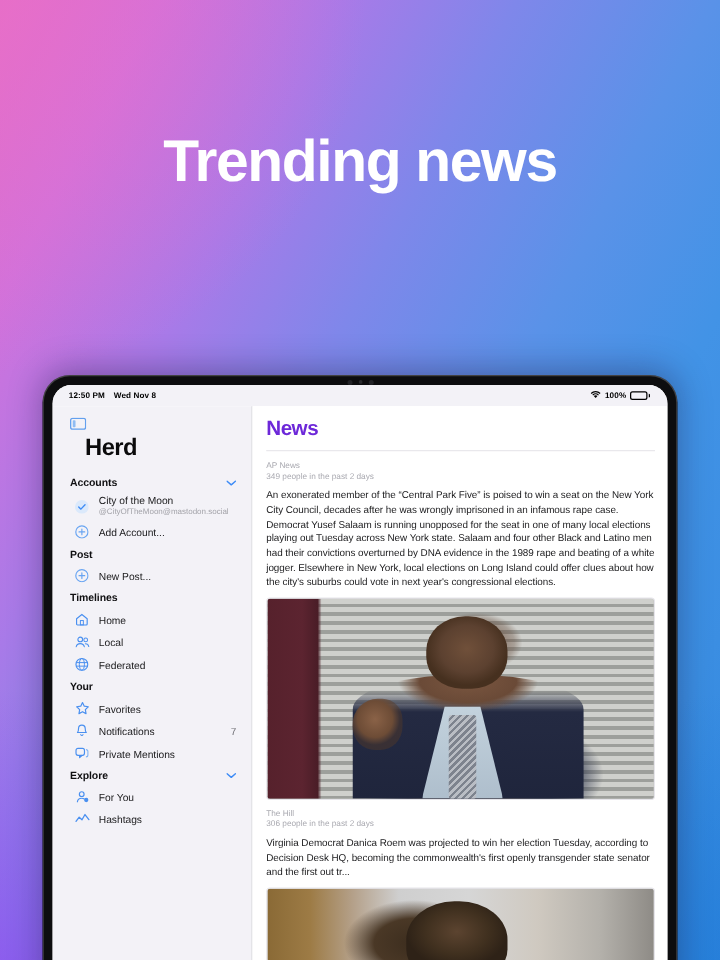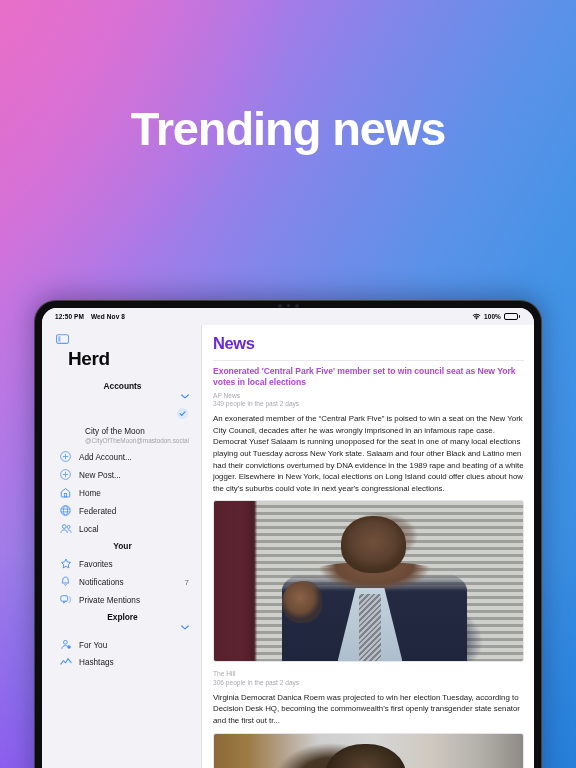--- a/index.html
+++ b/index.html
@@ -144,36 +144,35 @@
     letter-spacing: -0.4px;
     padding: 2px 0 7px 26px;
   }
   .section-head {
     display: flex; align-items: center;
     padding: 4px 12px 3px 14px;
     font-size: 8.4px;
     font-weight: bold;
     color: #101012;
     letter-spacing: -0.05px;
-    flex-direction: column;
   }
   .section-head .chev { margin-left: auto; color: #3e8cf6; }
   .row {
     display: flex; align-items: flex-end;
     gap: 7px;
     padding: 3.5px 12px 3.5px 17px;
     font-size: 8.2px;
     color: #1a1a1c;
     min-height: 16px;
   }
   .row .ico { width: 13px; flex: 0 0 13px; display: flex; align-items: center; justify-content: center; color: #4a90f0; }
   .row .ico svg { display: block; }
   .row .lbl { white-space: nowrap; }
   .row .badge { margin-left: auto; color: #6d6d73; font-size: 8px; }
-  .account-row { align-items: flex-end; padding-top: 2px; padding-bottom: 2px; flex-direction: column; }
+  .account-row { align-items: center; padding-top: 2px; padding-bottom: 2px; }
   .account-row .ico { margin-top: 1px; }
   .acct-name { font-size: 8.2px; color: #1a1a1c; line-height: 1.2; }
   .acct-handle { font-size: 6.4px; color: #a3a3a9; line-height: 1.25; margin-top: 0.5px; white-space: nowrap; }
 
   
   .content {
     flex: 1;
     background: #ffffff;
     overflow: hidden;
     padding: 0 10px 0 11px;
@@ -356,60 +355,66 @@
         <div class="row">
           <span class="ico">
             <svg width="11" height="11" viewBox="0 0 14 14">
                 <circle cx="7" cy="7" r="6.2" fill="none" stroke="#69a5f2" stroke-width="1.2"></circle>
                 <path d="M7 4.1v5.8M4.1 7h5.8" stroke="#69a5f2" stroke-width="1.2" stroke-linecap="round"></path>
               </svg>
           </span>
           <span class="lbl">Add Account...</span>
         </div>
 
+        <div class="section-head">
+          <span>Post</span>
+        </div>
         <div class="row">
           <span class="ico">
             <svg width="11" height="11" viewBox="0 0 14 14">
                 <circle cx="7" cy="7" r="6.2" fill="none" stroke="#69a5f2" stroke-width="1.2"></circle>
                 <path d="M7 4.1v5.8M4.1 7h5.8" stroke="#69a5f2" stroke-width="1.2" stroke-linecap="round"></path>
               </svg>
           </span>
           <span class="lbl">New Post...</span>
         </div>
 
+        <div class="section-head">
+          <span>Timelines</span>
+        </div>
         <div class="row">
           <span class="ico">
             <svg width="11" height="11" viewBox="0 0 14 14">
                 <path d="M1.6 6.3 7 2l5.4 4.3v5.4a1 1 0 0 1-1 1H2.6a1 1 0 0 1-1-1V6.3z" fill="none" stroke="#4a90f0" stroke-width="1.2" stroke-linejoin="round"></path>
                 <rect x="5.5" y="8.2" width="3" height="4.4" fill="none" stroke="#4a90f0" stroke-width="1"></rect>
               </svg>
           </span>
           <span class="lbl">Home</span>
-        </div>
-        <div class="row">
-          <span class="ico">
-            <svg width="11" height="11" viewBox="0 0 14 14">
-                <circle cx="7" cy="7" r="6" fill="none" stroke="#4a90f0" stroke-width="1.2"></circle>
-                <ellipse cx="7" cy="7" rx="2.6" ry="6" fill="none" stroke="#4a90f0" stroke-width="1"></ellipse>
-                <path d="M1.3 5.2h11.4M1.3 8.8h11.4" stroke="#4a90f0" stroke-width="1"></path>
-              </svg>
-          </span>
-          <span class="lbl">Federated</span>
         </div>
         <div class="row">
           <span class="ico">
             <svg width="12" height="11" viewBox="0 0 16 14">
                 <circle cx="5.6" cy="4.4" r="2.5" fill="none" stroke="#4a90f0" stroke-width="1.2"></circle>
                 <circle cx="11.4" cy="4.9" r="2" fill="none" stroke="#4a90f0" stroke-width="1.1"></circle>
                 <path d="M1.3 12.2c.4-2.3 2.2-3.4 4.3-3.4s3.9 1.1 4.3 3.4" fill="none" stroke="#4a90f0" stroke-width="1.2" stroke-linecap="round"></path>
                 <path d="M11 8.9c2 0 3.4 1 3.7 3.1" fill="none" stroke="#4a90f0" stroke-width="1.1" stroke-linecap="round"></path>
               </svg>
           </span>
           <span class="lbl">Local</span>
         </div>
+        <div class="row">
+          <span class="ico">
+            <svg width="11" height="11" viewBox="0 0 14 14">
+                <circle cx="7" cy="7" r="6" fill="none" stroke="#4a90f0" stroke-width="1.2"></circle>
+                <ellipse cx="7" cy="7" rx="2.6" ry="6" fill="none" stroke="#4a90f0" stroke-width="1"></ellipse>
+                <path d="M1.3 5.2h11.4M1.3 8.8h11.4" stroke="#4a90f0" stroke-width="1"></path>
+              </svg>
+          </span>
+          <span class="lbl">Federated</span>
+        </div>
 
         <div class="section-head">
           <span>Your</span>
         </div>
         <div class="row">
           <span class="ico">
             <svg width="12" height="11" viewBox="0 0 14 14">
                 <path d="M7 1.3 8.8 5l4.1.6-3 2.9.7 4.1L7 10.6l-3.6 2 .7-4.1-3-2.9L5.2 5 7 1.3z" fill="none" stroke="#4a90f0" stroke-width="1.2" stroke-linejoin="round"></path>
               </svg>
           </span>
@@ -463,21 +468,20 @@
           <span class="lbl">Hashtags</span>
         </div>
 
       </div>
 
       <div class="content">
         <div class="content-title">News</div>
         <div class="divider"></div>
 
         <div class="article">
-          <div class="art-title">Exonerated 'Central Park Five' member set to win council seat as New York votes in local elections</div>
           <div class="art-source">AP News</div>
           <div class="art-meta">349 people in the past 2 days</div>
           <div class="art-body">An exonerated member of the “Central Park Five” is poised to win a seat on the New York City Council, decades after he was wrongly imprisoned in an infamous rape case. Democrat Yusef Salaam is running unopposed for the seat in one of many local elections playing out Tuesday across New York state. Salaam and four other Black and Latino men had their convictions overturned by DNA evidence in the 1989 rape and beating of a white jogger. Elsewhere in New York, local elections on Long Island could offer clues about how the city's suburbs could vote in next year's congressional elections.</div>
           <div class="art-img h1">
             <div class="photo1"></div>
             <div class="photo1-suit"></div>
             <div class="photo1-shirt"></div>
             <div class="photo1-tie"></div>
             <div class="photo1-head"></div>
             <div class="photo1-hand"></div>

